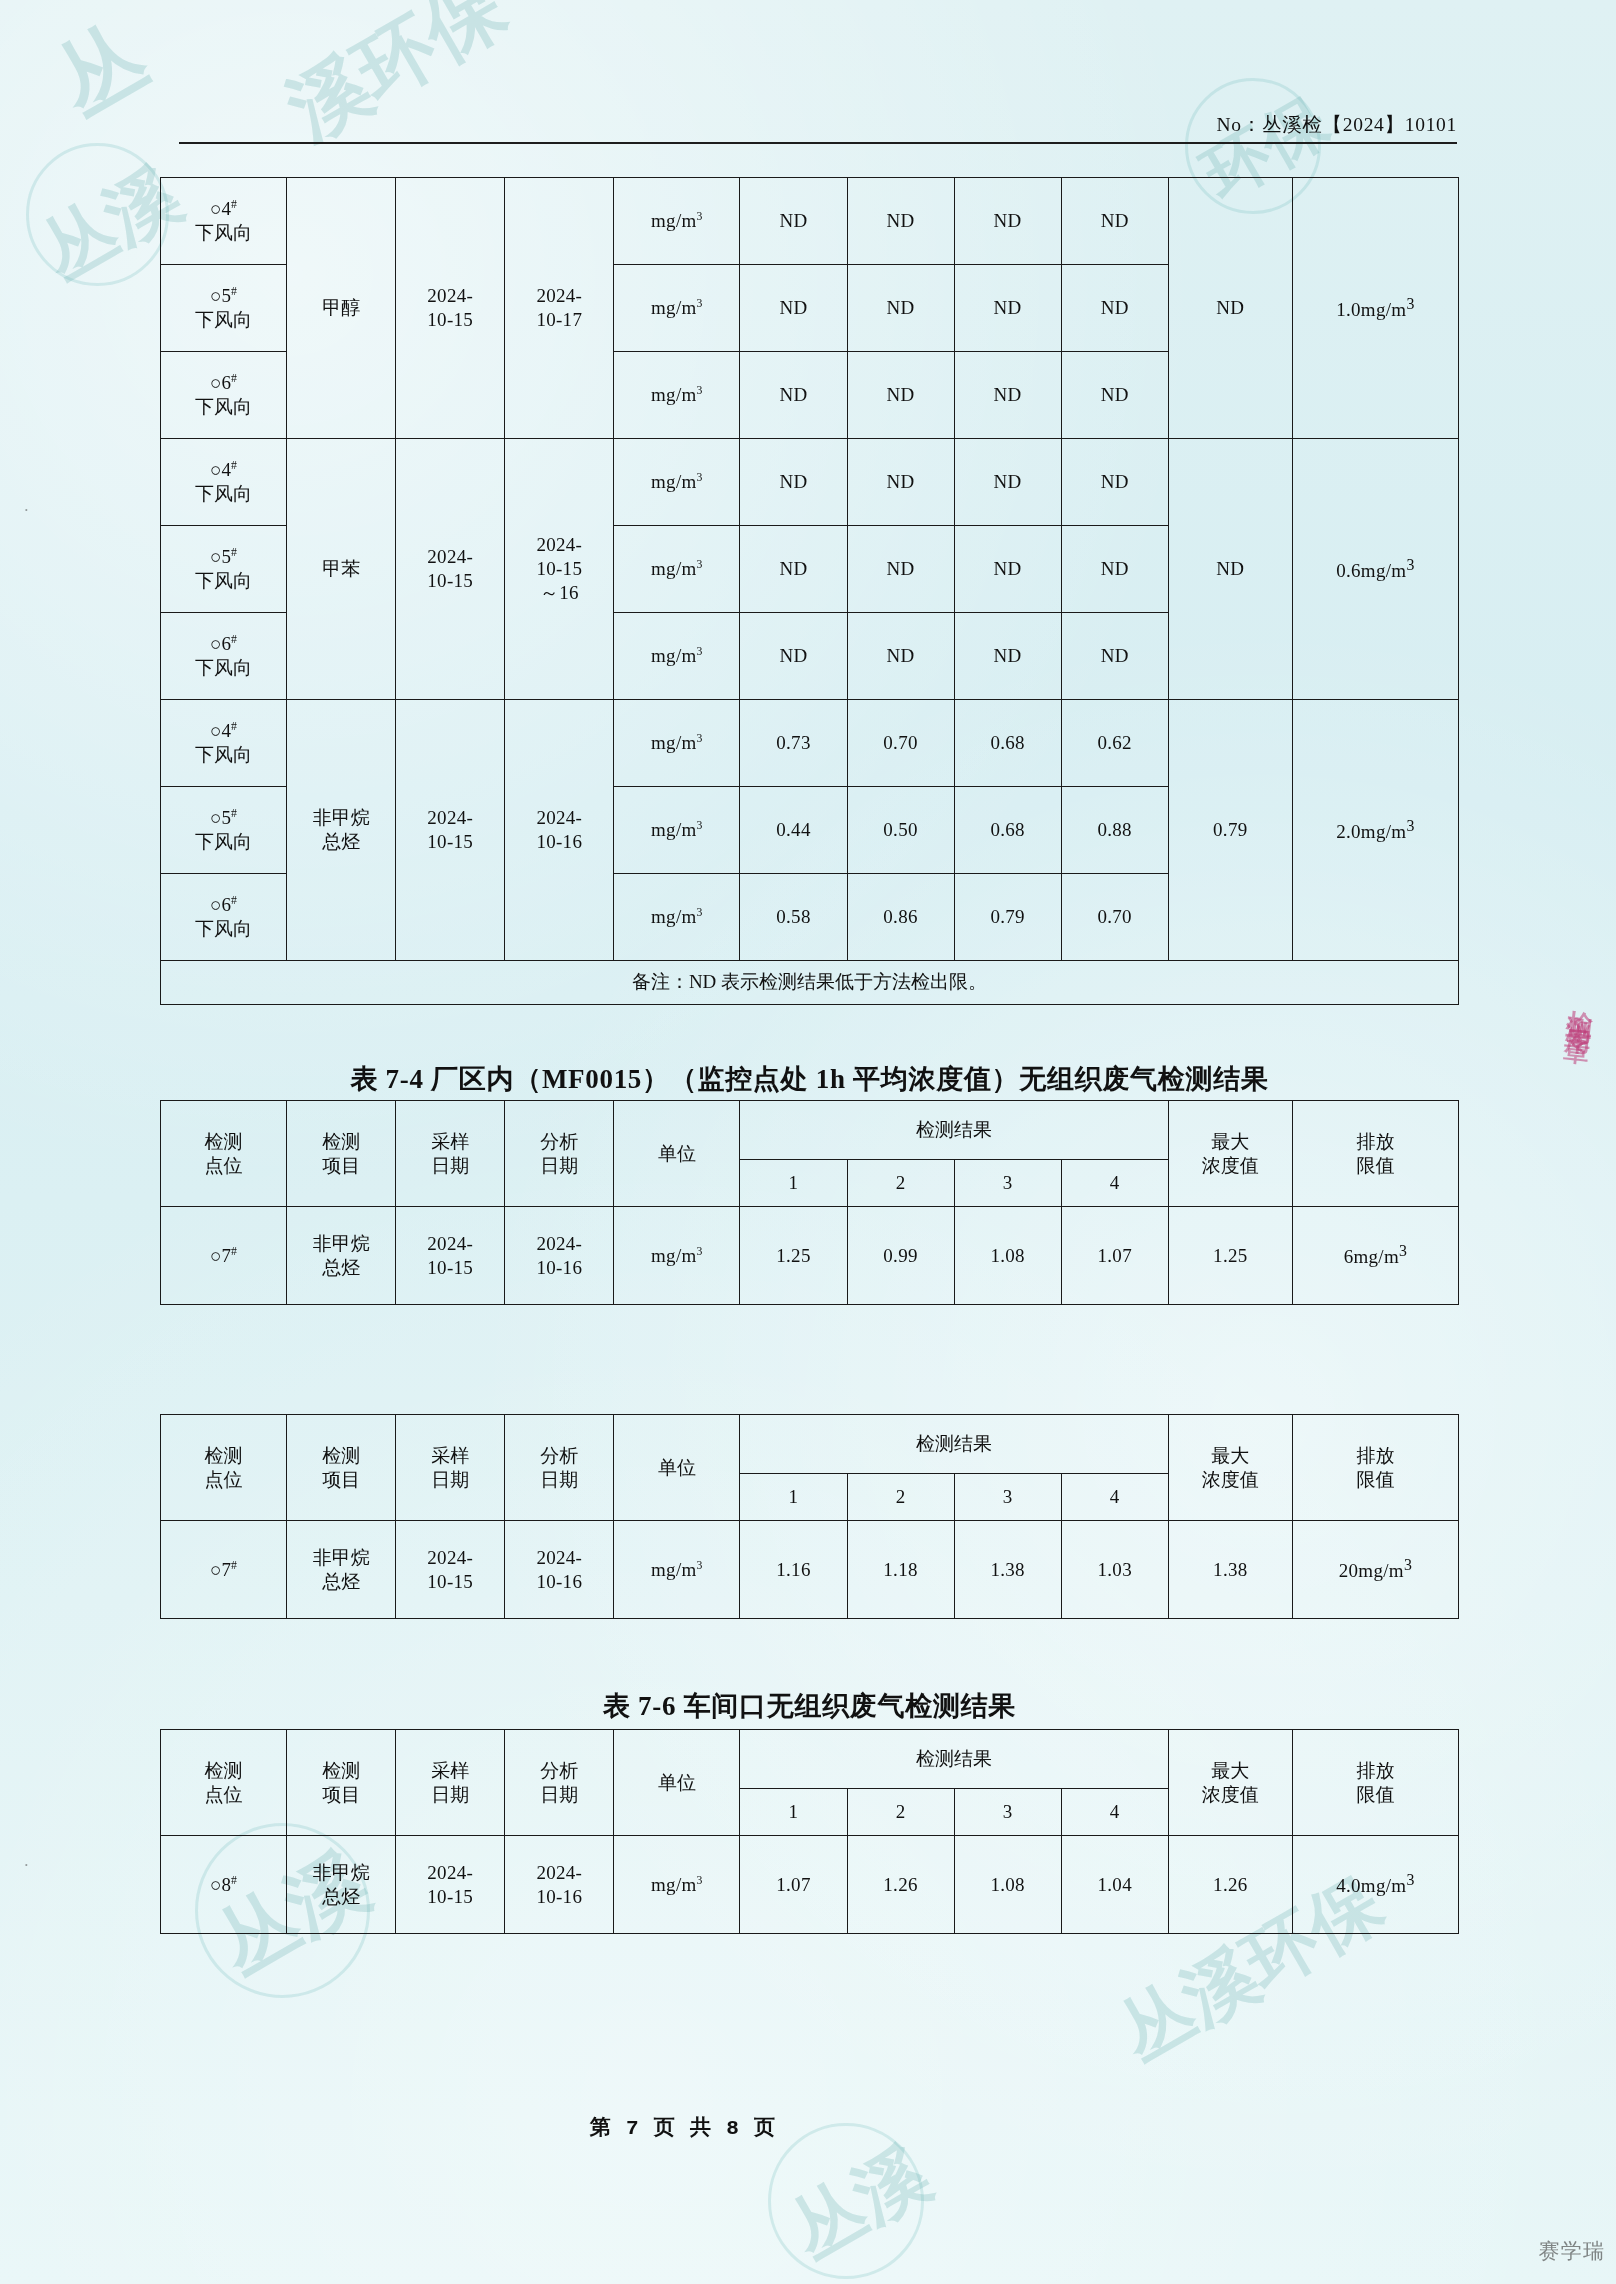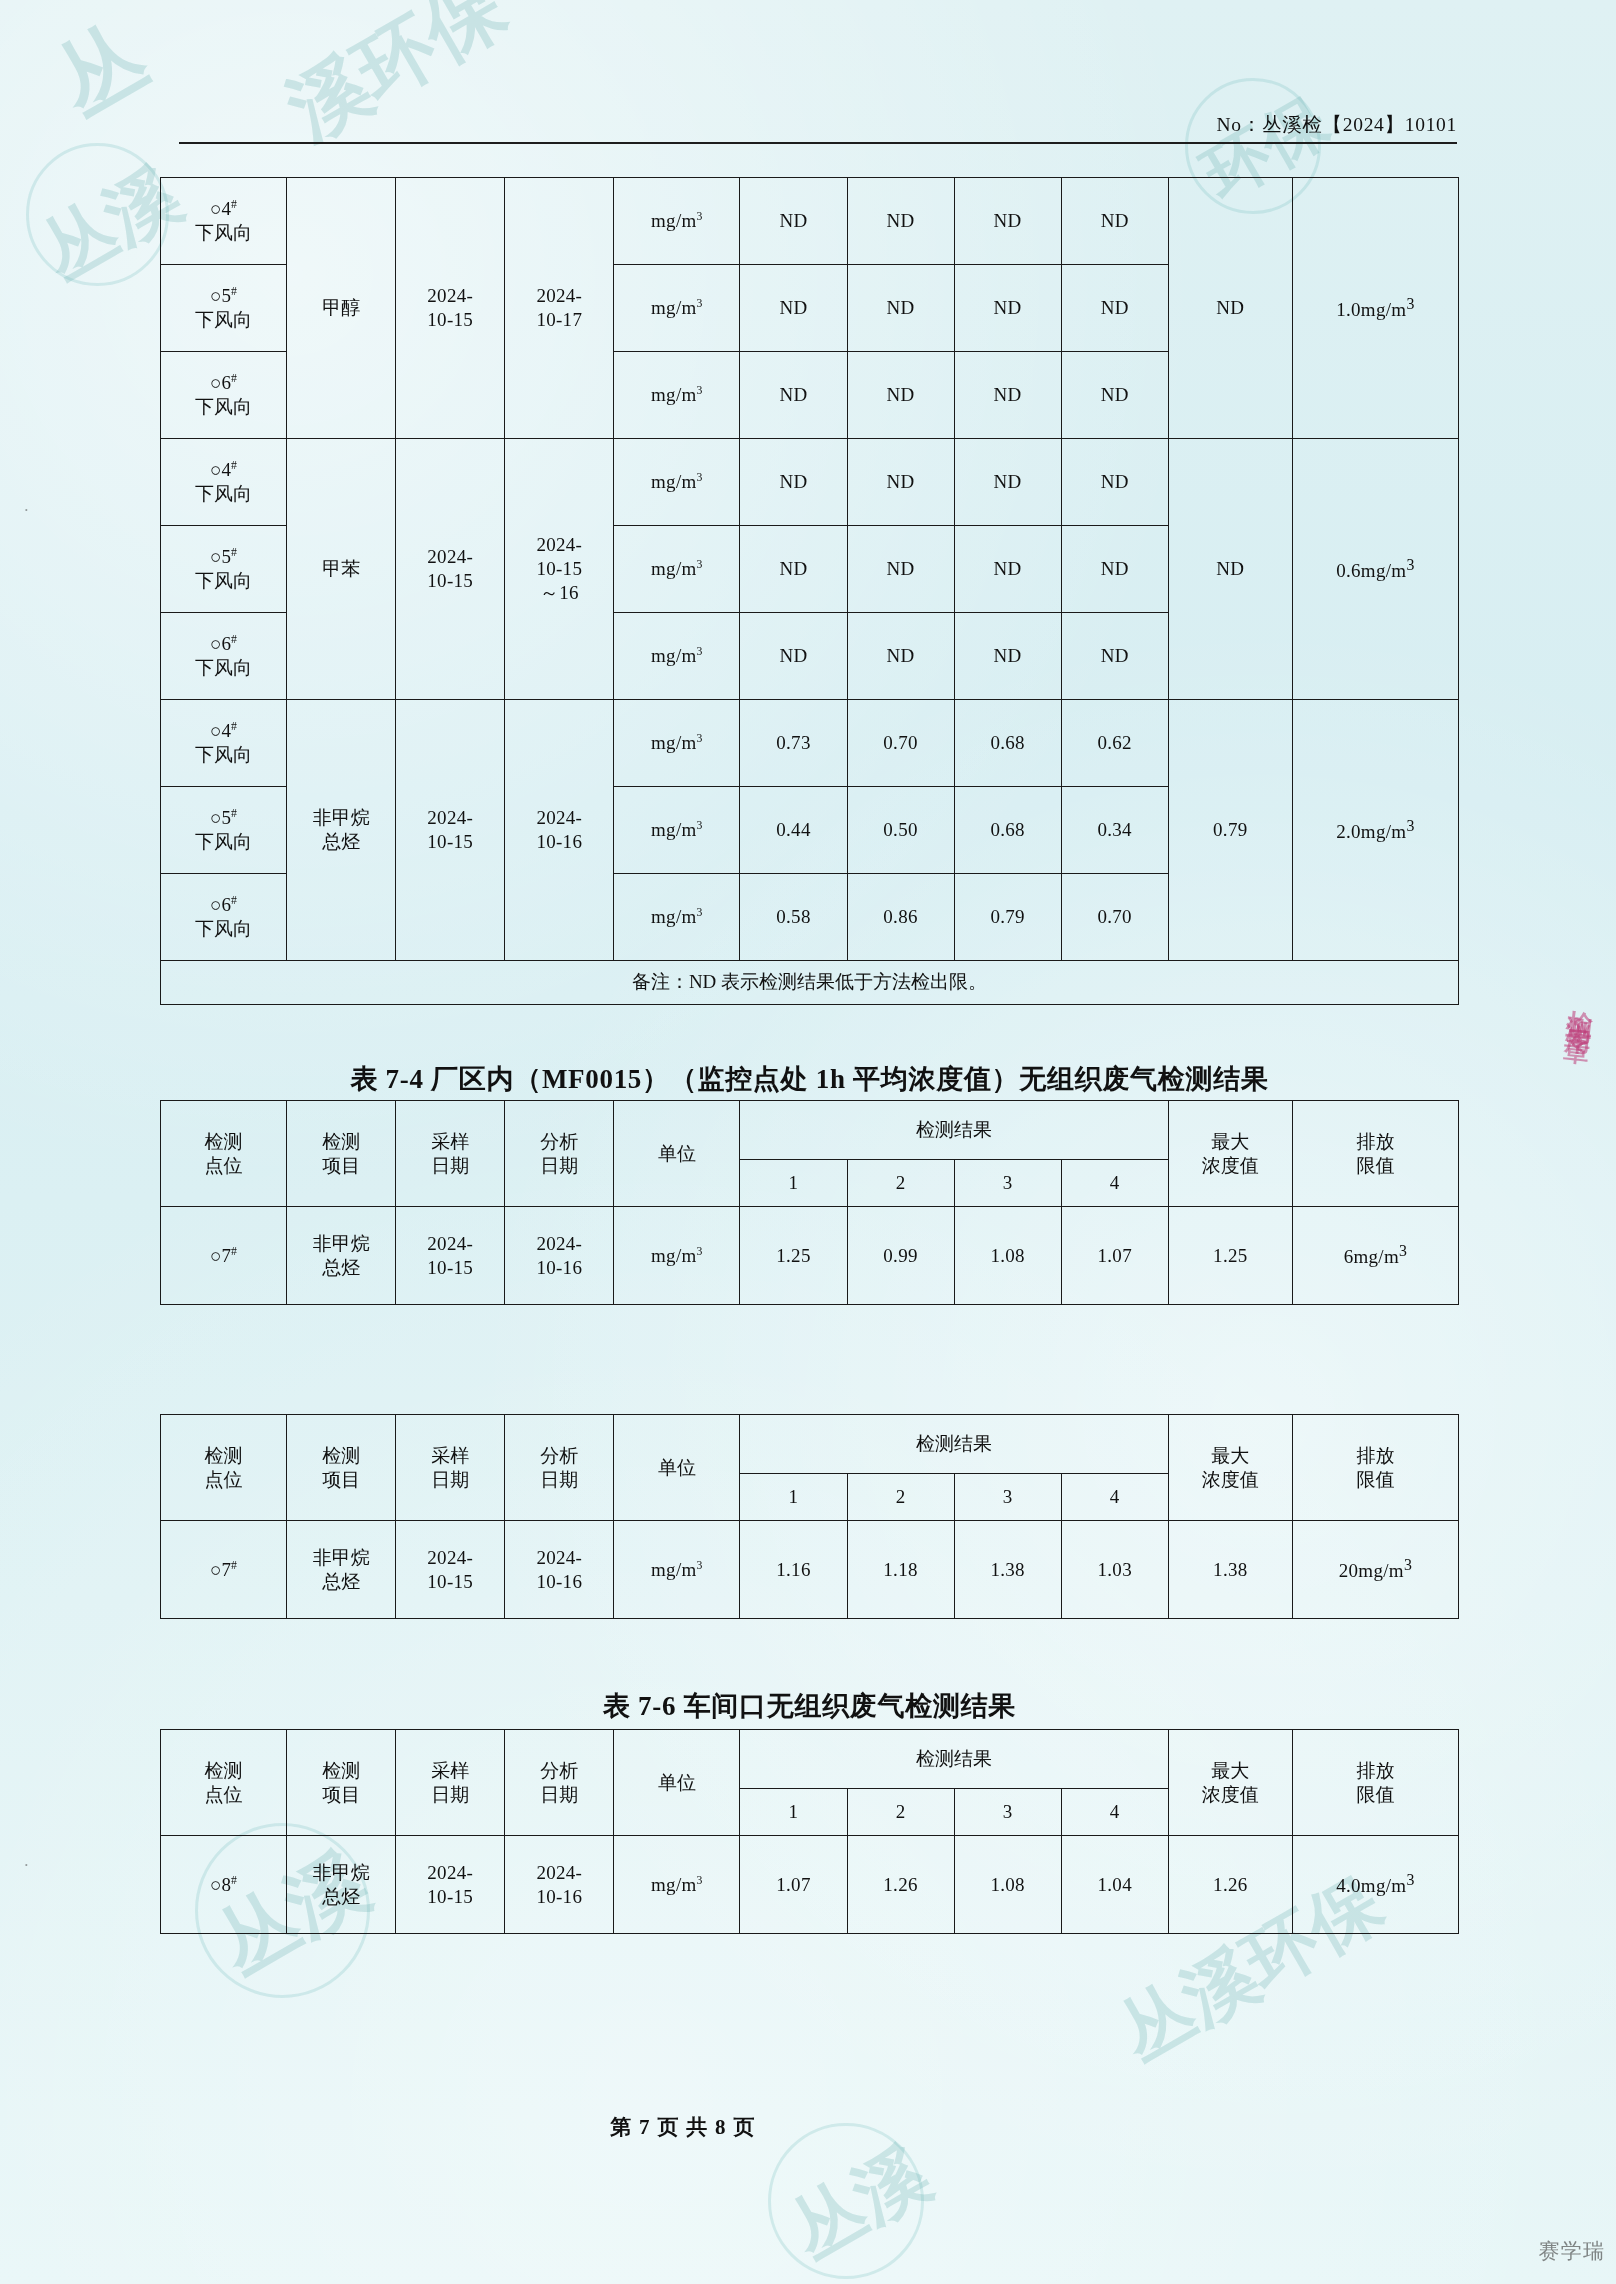--- a/index.html
+++ b/index.html
@@ -113,20 +113,21 @@
     letter-spacing: 0.7px;
   }
   .footer {
     position: absolute;
     left: 0;
     width: 1366px;
     text-align: center;
     font-size: 21px;
     font-weight: bold;
     letter-spacing: 1.3px;
+    font-family: Liberation Mono, monospace;
   }
   .stamp {
     position: absolute;
     right: 18px;
     top: 990px;
     color: rgba(190, 60, 120, 0.55);
     font-size: 26px;
     font-weight: bold;
     writing-mode: vertical-rl;
     letter-spacing: 6.5px;
@@ -269,21 +270,21 @@
           <td class="num">0.62</td>
           <td rowspan="3" class="num">0.79</td>
           <td rowspan="3" class="num"><span>2.0mg/m</span><sup>3</sup></td>
         </tr>
         <tr style="height:87px">
           <td class="pt"><span>○5</span><span class="sup">#</span><br><span>下风向</span></td>
           <td class="unit num"><span>mg/m</span><sup>3</sup></td>
           <td class="num">0.44</td>
           <td class="num">0.50</td>
           <td class="num">0.68</td>
-          <td class="num">0.34</td>
+          <td class="num">0.88</td>
         </tr>
         <tr style="height:87px">
           <td class="pt"><span>○6</span><span class="sup">#</span><br><span>下风向</span></td>
           <td class="unit num"><span>mg/m</span><sup>3</sup></td>
           <td class="num">0.58</td>
           <td class="num">0.86</td>
           <td class="num">0.79</td>
           <td class="num">0.70</td>
         </tr>
 

